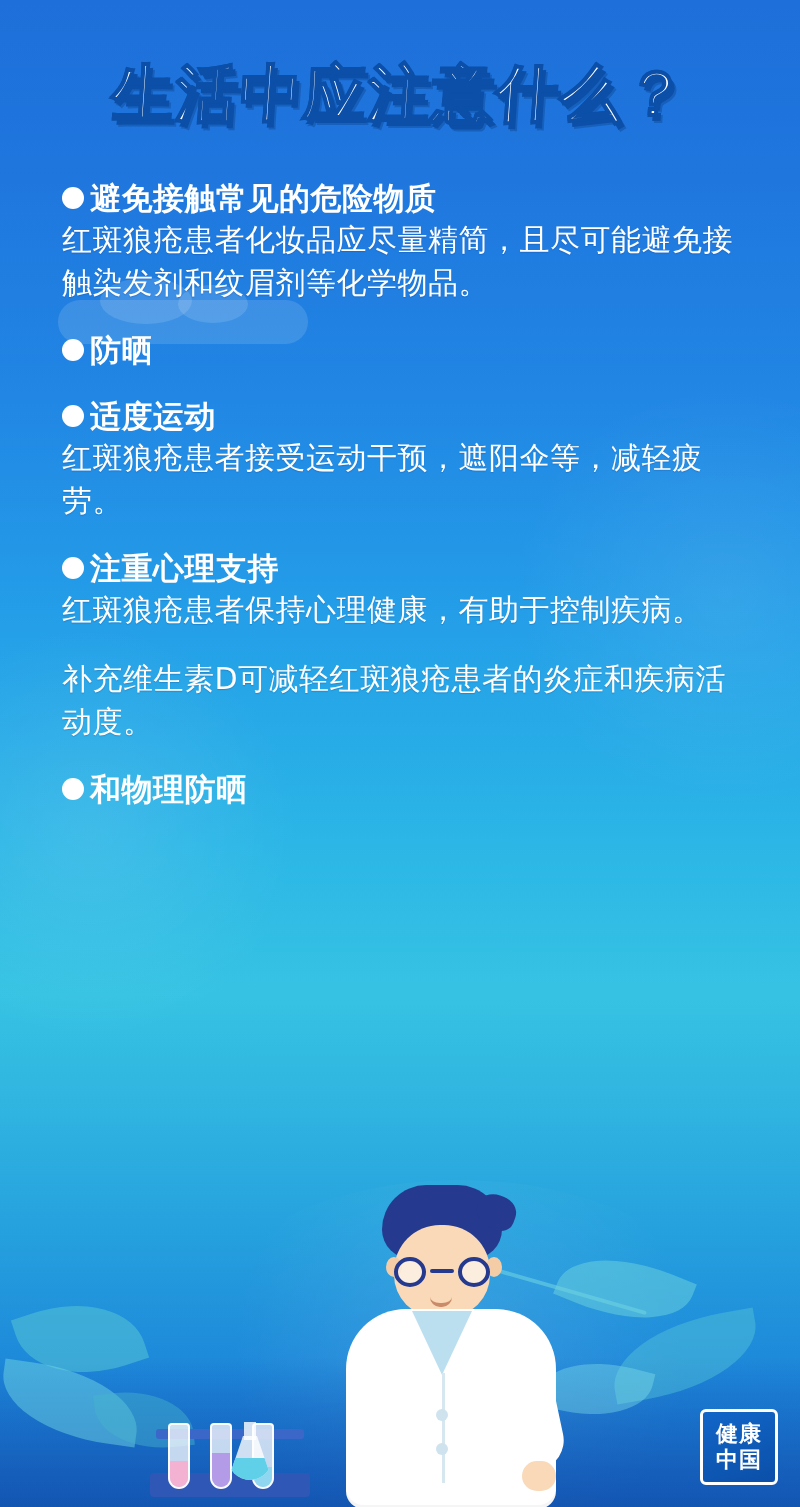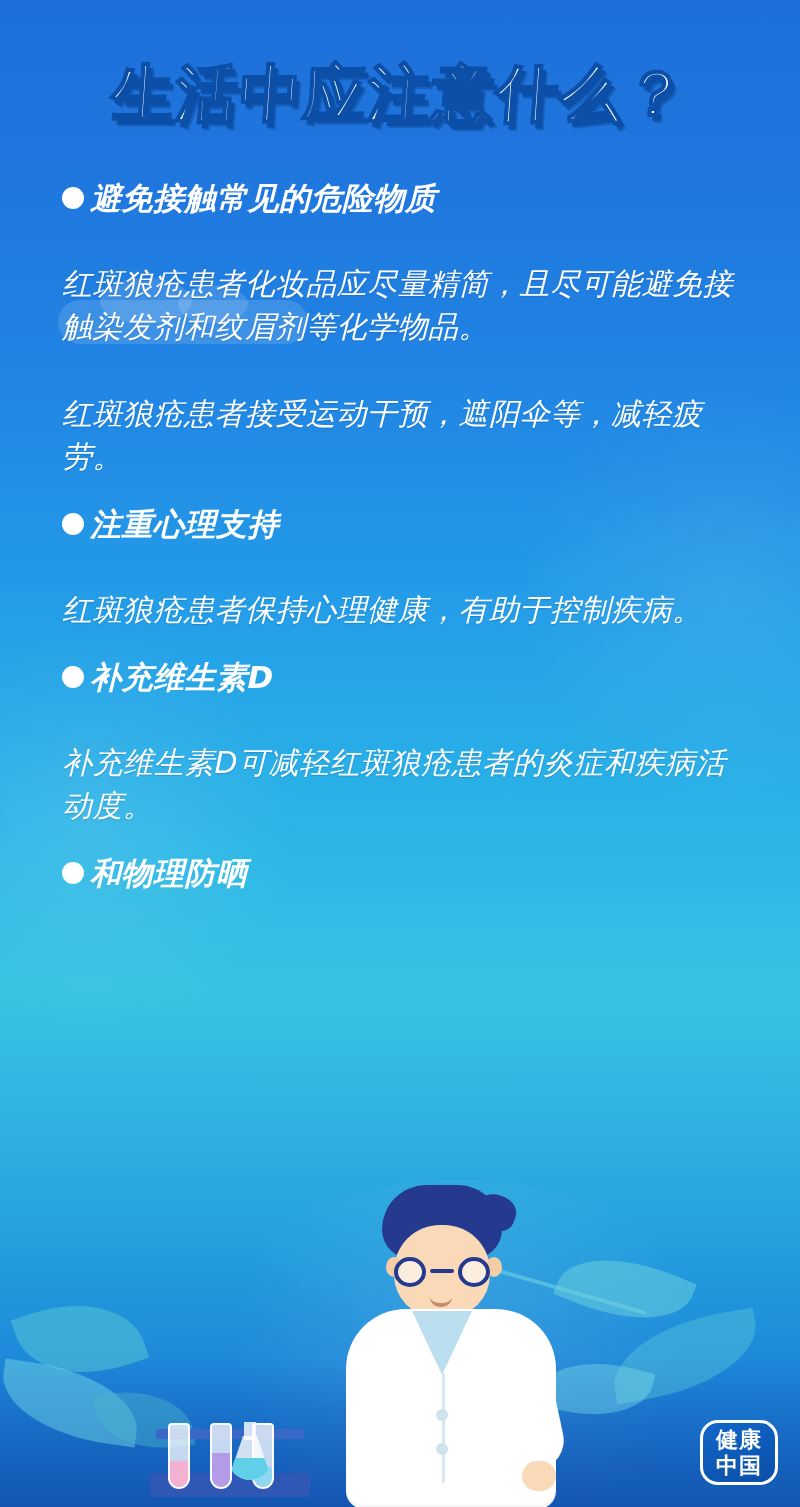--- a/index.html
+++ b/index.html
@@ -105,21 +105,21 @@
     transform: skewX(-4deg);
     white-space: nowrap;
   }
 
   
   .content {
     position: absolute;
     left: 62px; top: 178px;
     width: 690px;
   }
-  .section { margin-bottom: 26px; font-style: italic; }
+  .section { margin-bottom: 26px; }
   .sec-head {
     display: flex;
     align-items: flex-start;
     color: #ffffff;
     font-size: 31px;
     line-height: 40px;
     font-weight: 700;
     font-family: "DejaVu Sans", "Liberation Sans", sans-serif;
     letter-spacing: 0.5px;
   }
@@ -131,21 +131,20 @@
     margin-top: 9px;
     margin-right: 6px;
   }
   .sec-body {
     color: #ffffff;
     font-size: 30px;
     line-height: 43px;
     font-family: "DejaVu Sans", "Liberation Sans", sans-serif;
     letter-spacing: 0.5px;
     text-shadow: 0 1px 1px rgba(10,60,130,0.25);
-    margin-top: 44px;
   }
 
   
   .doctor { position: absolute; left: 330px; top: 1185px; width: 250px; height: 322px; }
   .doc-hair {
     position: absolute; left: 52px; top: 0; width: 120px; height: 74px;
     background: #253a8e; border-radius: 60px 60px 40px 40px;
   }
   .doc-hair:after {
     content: ""; position: absolute; right: -14px; top: 10px;
@@ -245,24 +244,24 @@
   }
   .flask-liq {
     position: absolute; left: 0; bottom: 0; width: 44px; height: 22px;
     background: #5fd0e8; border-radius: 0 0 22px 22px;
     clip-path: polygon(12% 0, 88% 0, 100% 100%, 0% 100%);
   }
 
   
   .logo {
     position: absolute; right: 22px; bottom: 22px;
-    width: 78px; height: 65px;
+    width: 78px; height: 76px;
     background: linear-gradient(160deg, #1166c8 0%, #0b4fa8 100%);
     border: 3px solid #ffffff;
-    border-radius: 18px;
+    border-radius: 6px;
     display: flex; flex-direction: column;
     align-items: center; justify-content: center;
     color: #ffffff;
     font-family: "DejaVu Sans", "Liberation Sans", sans-serif;
     font-weight: 700;
     font-size: 22px;
     line-height: 26px;
     letter-spacing: 1px;
   }
 </style>
@@ -293,40 +292,44 @@
 
     <div class="section">
       <div class="sec-head">
         <span class="bullet"></span>
         <span>避免接触常见的危险物质</span>
       </div>
       <div class="sec-body">红斑狼疮患者化妆品应尽量精简，且尽可能避免接触染发剂和纹眉剂等化学物品。</div>
     </div>
 
     <div class="section">
-    </div>
-
-    <div class="section">
+      <div class="sec-head">
+        <span class="bullet"></span>
+        <span>防晒</span>
+      </div>
+    </div>
+
+    <div class="section">
+      <div class="sec-head">
+        <span class="bullet"></span>
+        <span>适度运动</span>
+      </div>
       <div class="sec-body">红斑狼疮患者接受运动干预，遮阳伞等，减轻疲劳。</div>
     </div>
 
     <div class="section">
       <div class="sec-head">
         <span class="bullet"></span>
         <span>注重心理支持</span>
       </div>
       <div class="sec-body">红斑狼疮患者保持心理健康，有助于控制疾病。</div>
     </div>
 
 
     <div class="section">
-      <div class="sec-head">
-        <span class="bullet"></span>
-        <span>补充维生素D</span>
-      </div>
       <div class="sec-body">补充维生素D可减轻红斑狼疮患者的炎症和疾病活动度。</div>
     </div>
 
     <div class="section">
       <div class="sec-head">
         <span class="bullet"></span>
         <span>和物理防晒</span>
       </div>
     </div>
 

